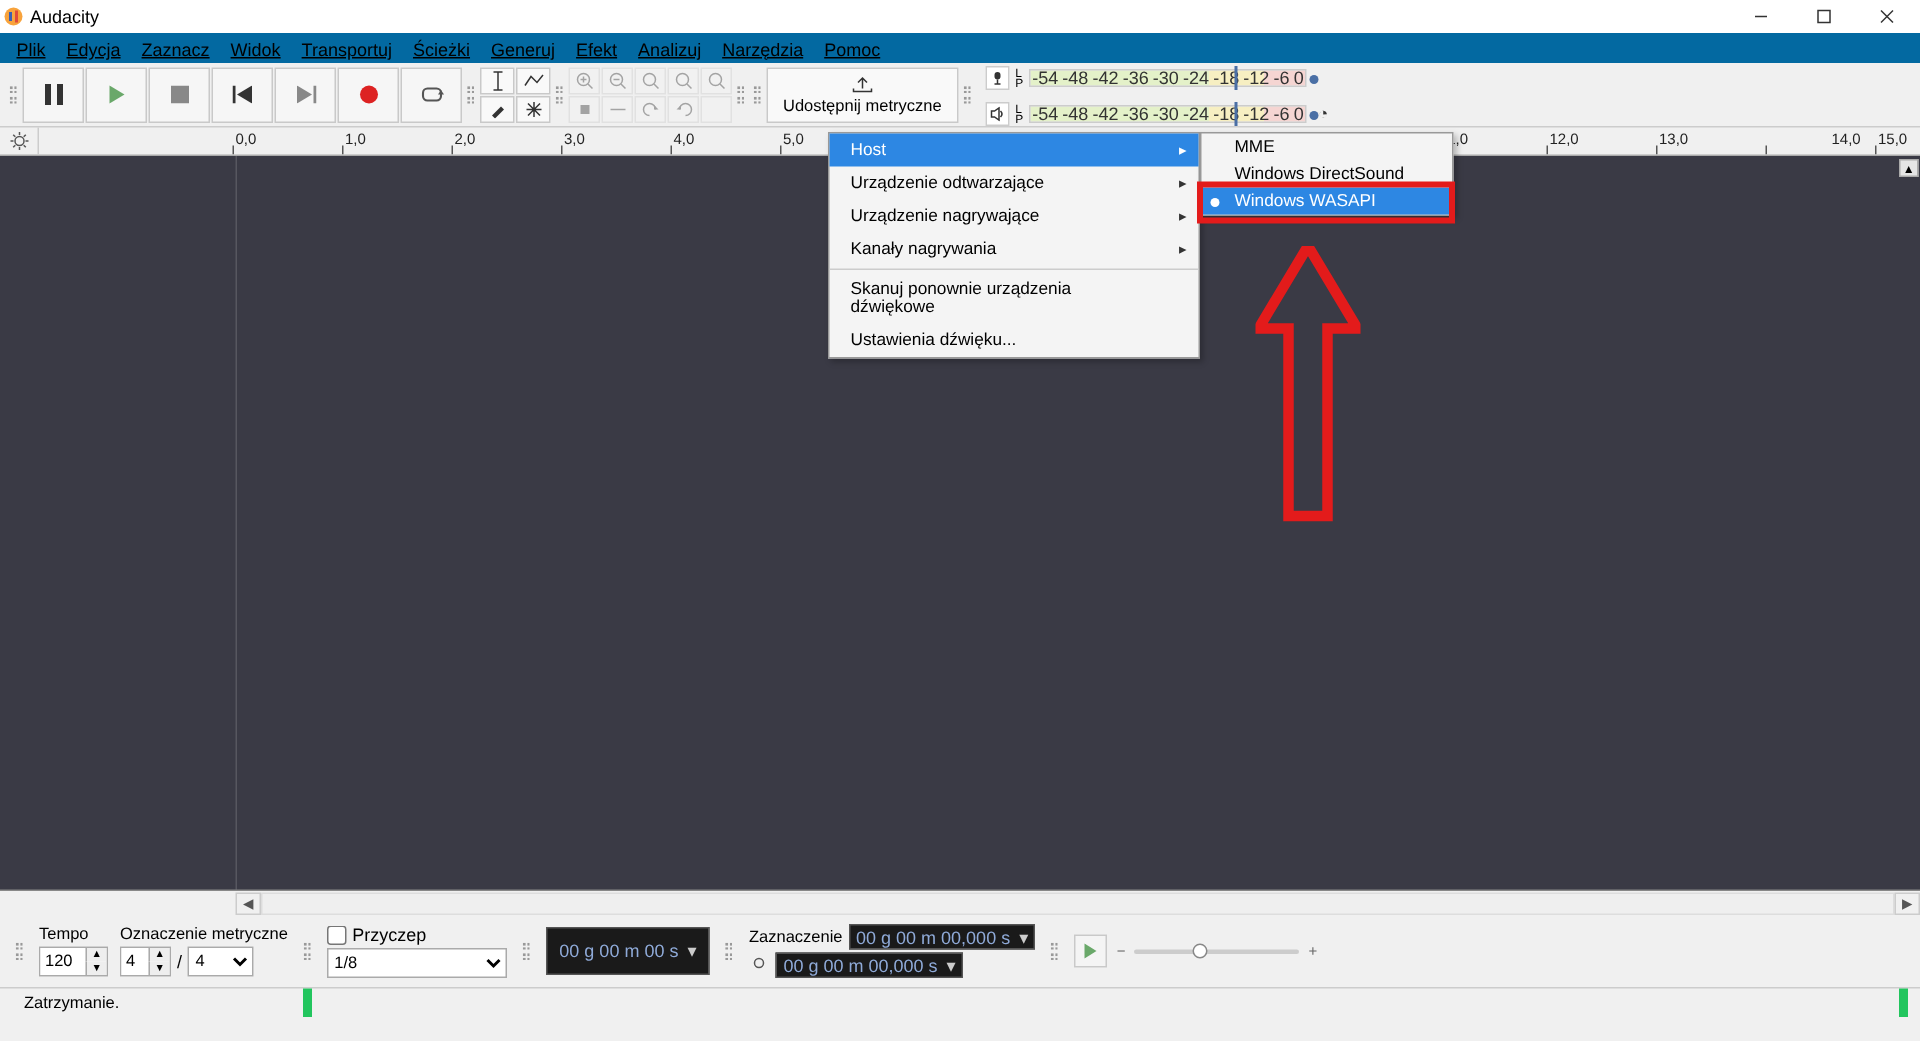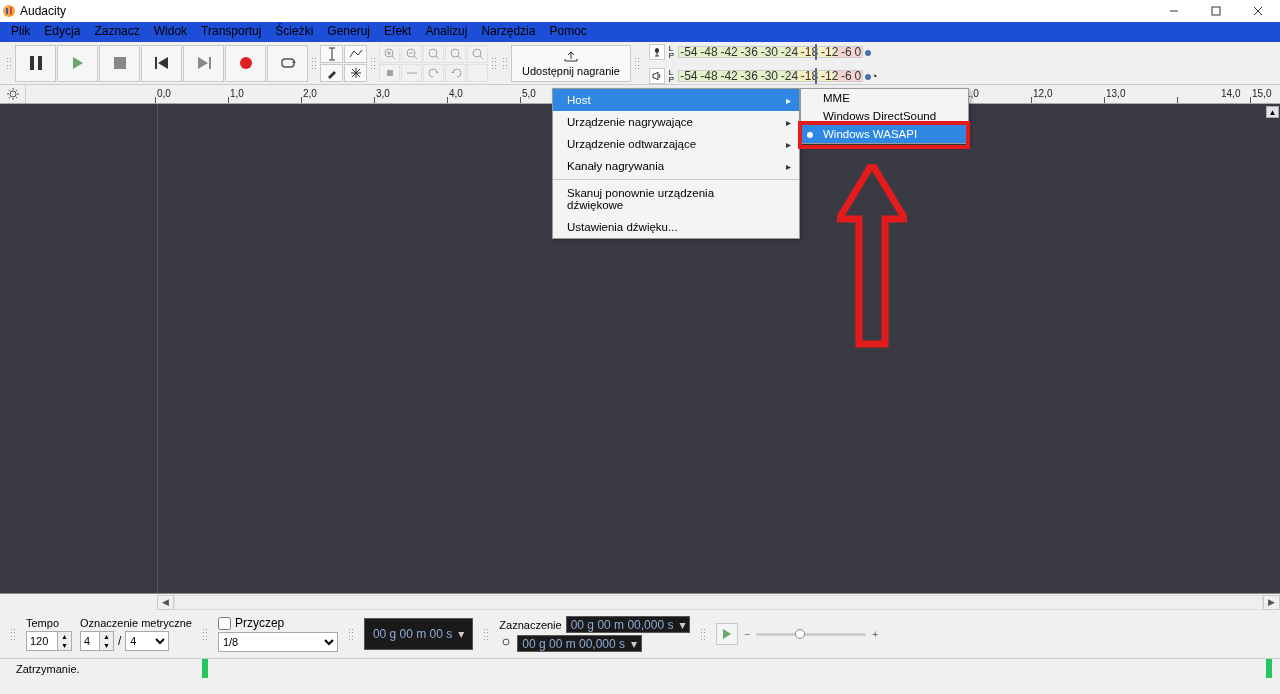--- a/index.html
+++ b/index.html
@@ -4,21 +4,21 @@
 <style>
 * { margin: 0; padding: 0; box-sizing: border-box; font-family: "Segoe UI", Tahoma, sans-serif; font-size: 12px; }
 body { background: #f0f0f0; width: 1280px; height: 694px; overflow: hidden; position: relative; }
 
 .titlebar { height: 22px; display: flex; align-items: center; padding: 4px 2px; background: #fff; }
 .titlebar .logo { width: 14px; height: 14px; margin-right: 4px; }
 .titlebar .title { font-size: 12px; }
 .titlebar .win-controls { margin-left: auto; display: flex; gap: 2px; }
 .titlebar .win-controls div { width: 40px; height: 22px; display: flex; align-items: center; justify-content: center; cursor: default; }
 
-.menubar { height: 20px; display: flex; align-items: flex-start; padding: 0 4px; background: #1d4ed8; }
+.menubar { height: 20px; display: flex; align-items: flex-end; padding: 0 4px; background: #0369a1; text-decoration: underline; }
 .menubar .mi { padding: 2px 7px; }
 
 .toolbar { height: 42px; background: #f0f0f0; display: flex; align-items: center; padding: 2px 4px; gap: 1px; }
 .grip { width: 6px; height: 30px; display: flex; flex-direction: column; justify-content: center; gap: 2px; margin: 0 2px;}
 .grip span { display:block; width:5px; height:5px; background-image: radial-gradient(#999 1px, transparent 1px); background-size: 3px 3px;}
 .tb-btn { width: 41px; height: 37px; border: 1px solid #c9c9c9; background: #f6f6f6; display: flex; align-items: center; justify-content: center; }
 .tb-btn svg { display:block; }
 .tb-btn.big { width: 41px; height: 37px; }
 .tb-btn.tool { width: 23px; height: 18px; border:1px solid #c9c9c9; background:#f9f9f9;}
 .tool-grid { display:grid; grid-template-columns: repeat(2,23px); grid-template-rows: repeat(2,18px); gap:1px; }
@@ -282,21 +282,21 @@
     </div>
 
   <div class="grip">
       <span></span>
       <span></span>
     </div>
   <div class="audio-btn">
     <svg width="18" height="14">
         <path d="M9 10 L9 3 M6 6 L9 3 L12 6 M3 10 L3 12 L15 12 L15 10" fill="none" stroke="#333"></path>
       </svg>
-    <span class="lbl">Udostępnij nagranie</span>
+    <span class="lbl">Udostępnij metryczne</span>
   </div>
 
   <div class="grip">
       <span></span>
       <span></span>
     </div>
   <div class="meters">
     <div class="meter-row">
       <div class="mic">
           <svg width="10" height="10">
@@ -504,22 +504,22 @@
   </div>
 </div>
 
 <div class="statusbar">
   <div class="cell">Zatrzymanie.</div>
   <div class="cell" style="flex:1"></div>
 </div>
 
 <div class="dropdown" id="dd" style="left:552px; top:88px; width:248px;">
     <div class="item hl has-sub">Host</div>
+    <div class="item has-sub">Urządzenie odtwarzające</div>
     <div class="item has-sub">Urządzenie nagrywające</div>
-    <div class="item has-sub">Urządzenie odtwarzające</div>
     <div class="item has-sub">Kanały nagrywania</div>
     <div class="item sep-above">Skanuj ponownie urządzenia dźwiękowe</div>
     <div class="item">Ustawienia dźwięku...</div>
   </div>
 
 <div class="submenu" id="sm" style="left:800px; top:88px; width:169px;">
     <div class="sitem">MME</div>
     <div class="sitem">Windows DirectSound</div>
     <div class="sitem hl">Windows WASAPI<span class="bullet"></span></div>
   </div>

